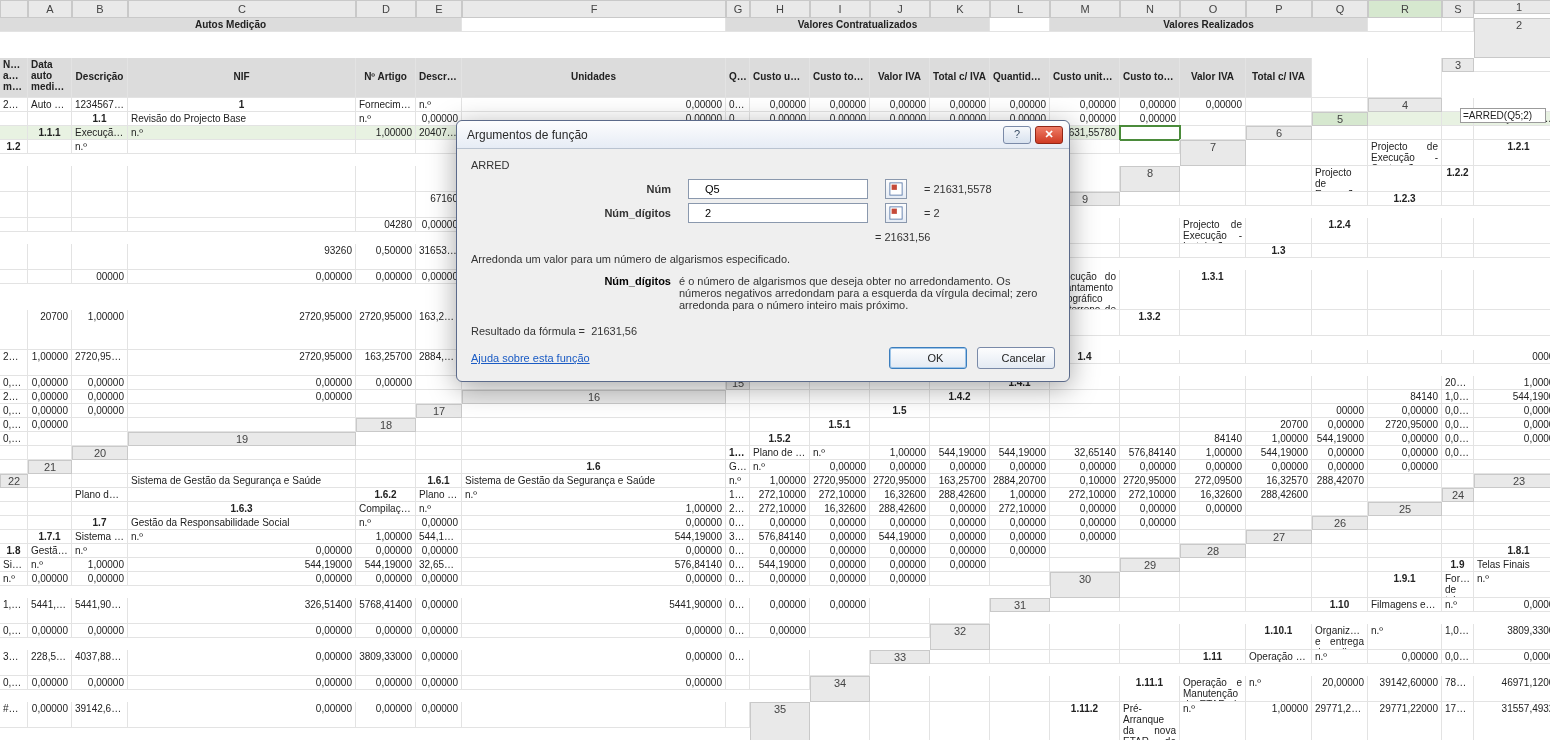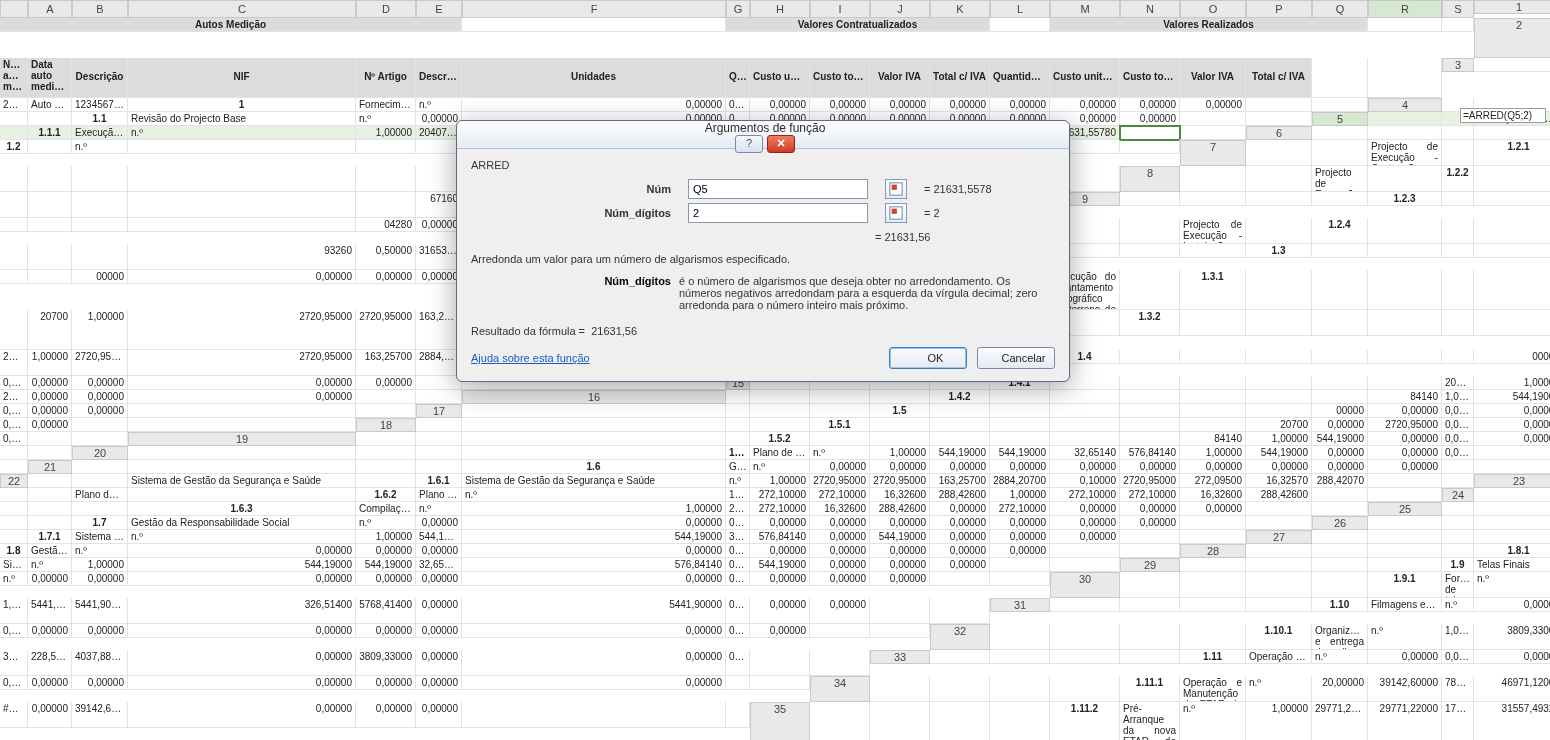--- a/index.html
+++ b/index.html
@@ -94,37 +94,36 @@
   }
   .dlg-title {
     height: 28px;
     background: linear-gradient(#fdfdfe,#e6ecf5);
     border-bottom: 1px solid #b9c3d0;
     display: flex;
     align-items: center;
     justify-content: space-between;
     padding: 0 6px 0 10px;
     border-radius: 6px 6px 0 0;
-    flex-direction: column;
   }
   .dlg-title span { color: #2b2b2b; font-size: 12px; }
   .dlg-ctrls { display: flex; gap: 4px; }
   .dlg-btn {
     width: 28px; height: 18px; border: 1px solid #7a8aa8;
     border-radius: 3px; background: linear-gradient(#f6f8fb,#d8e2ef);
     text-align: center; line-height: 14px; font-size: 11px; color: #3b5068;
   }
   .dlg-btn.close { background: linear-gradient(#ee7c66,#cf3b24); color: #fff; border-color: #932616; font-weight: bold; }
   .dlg-body { padding: 10px 14px 12px 14px; }
   .fn-name { font-weight: normal; color: #333; margin-bottom: 8px; }
   .arg-row { display: flex; align-items: center; gap: 17px; margin: 4px 0; }
   .arg-label { width: 200px; text-align: right; font-weight: bold; color: #333; }
   .arg-input {
     width: 180px; height: 20px; border: 1px solid #8a98ad;
-    background: #fff; font-size: 11px; padding: 0 4px; line-height: 18px;
+    background: #fff; font-size: 11px; padding: 0 16px; line-height: 18px;
   }
   .range-btn {
     width: 22px; height: 20px; border: 1px solid #8a98ad;
     background: linear-gradient(#fdfdfe,#e6ecf5);
     display: inline-flex; align-items: center; justify-content: center;
   }
   .range-btn svg { width: 14px; height: 14px; }
   .arg-result { margin-left: 0; color: #333; }
   .eq-row { margin: 8px 0 10px 0; padding-left: 404px; color: #333; }
   .desc { color: #333; margin: 6px 0 10px 0; }

